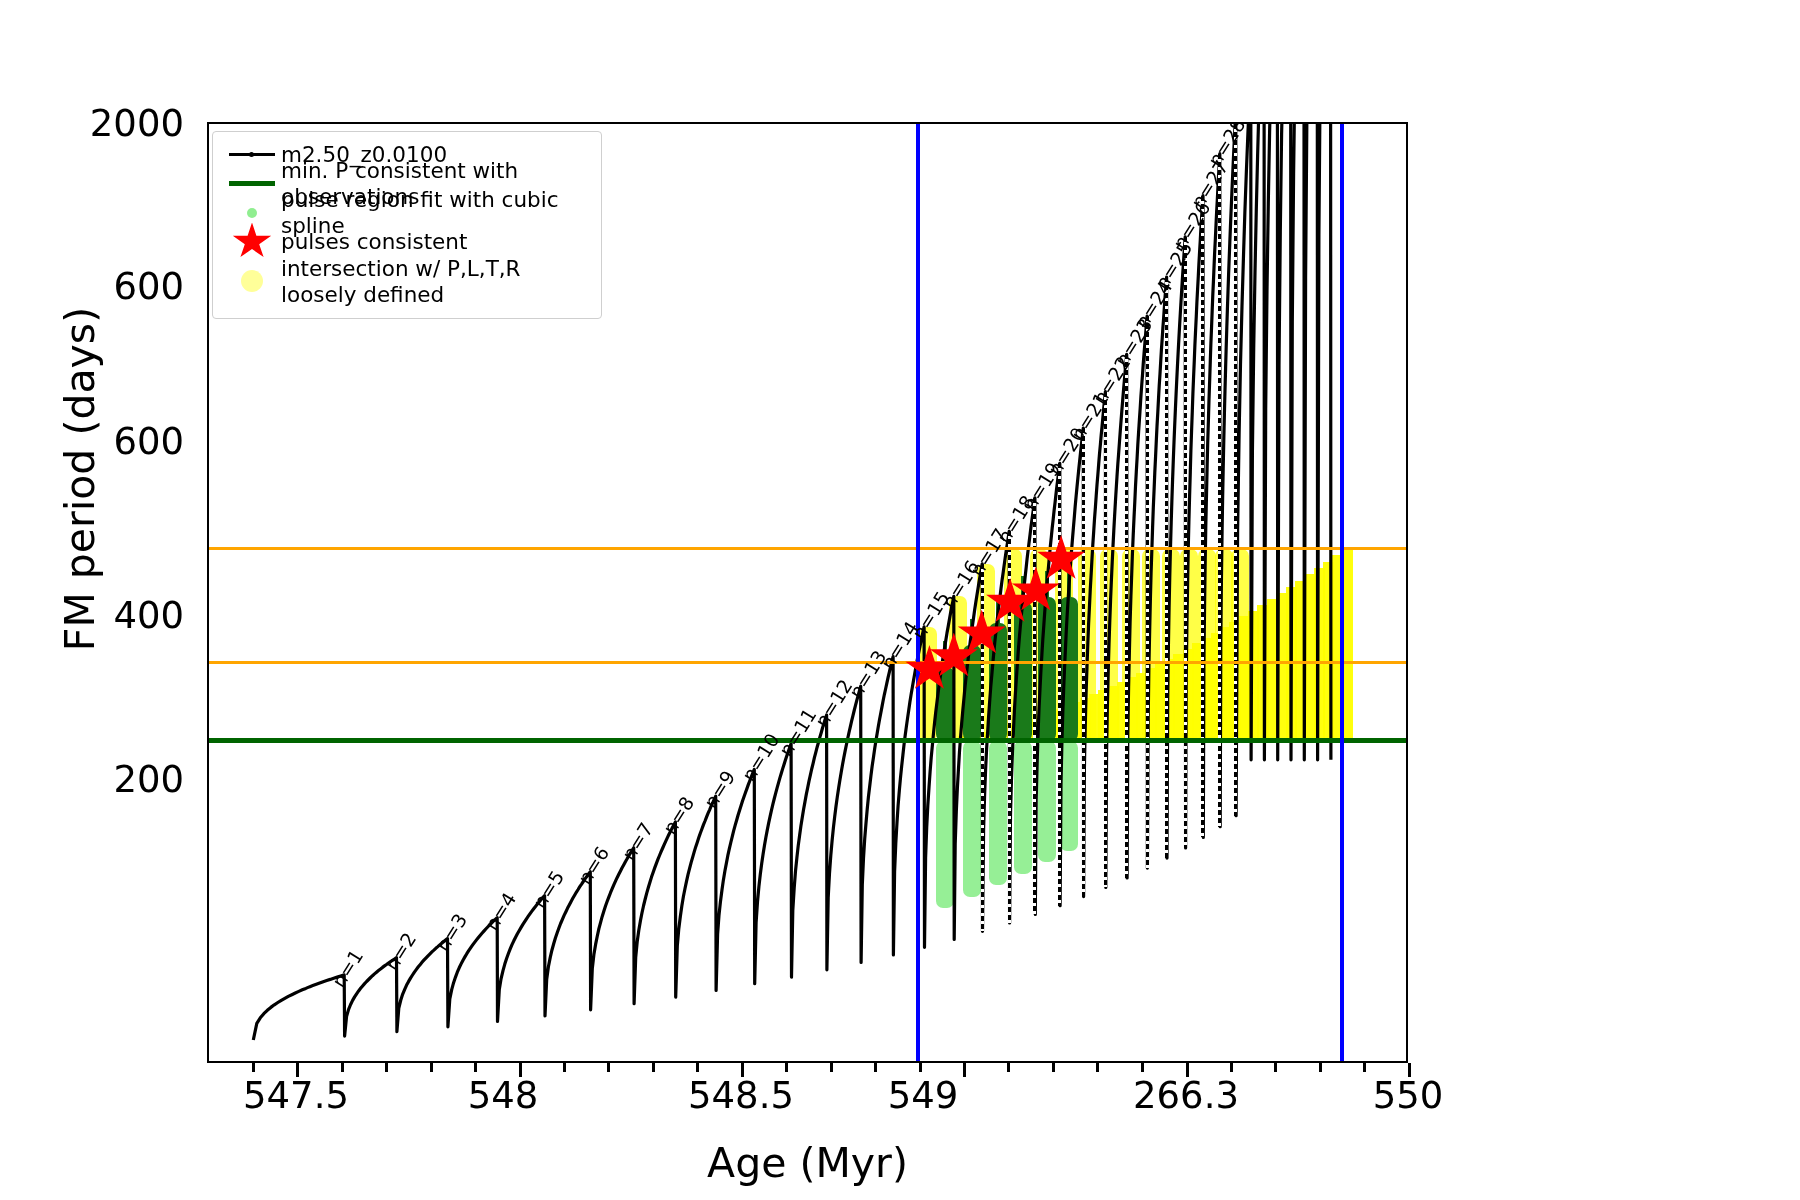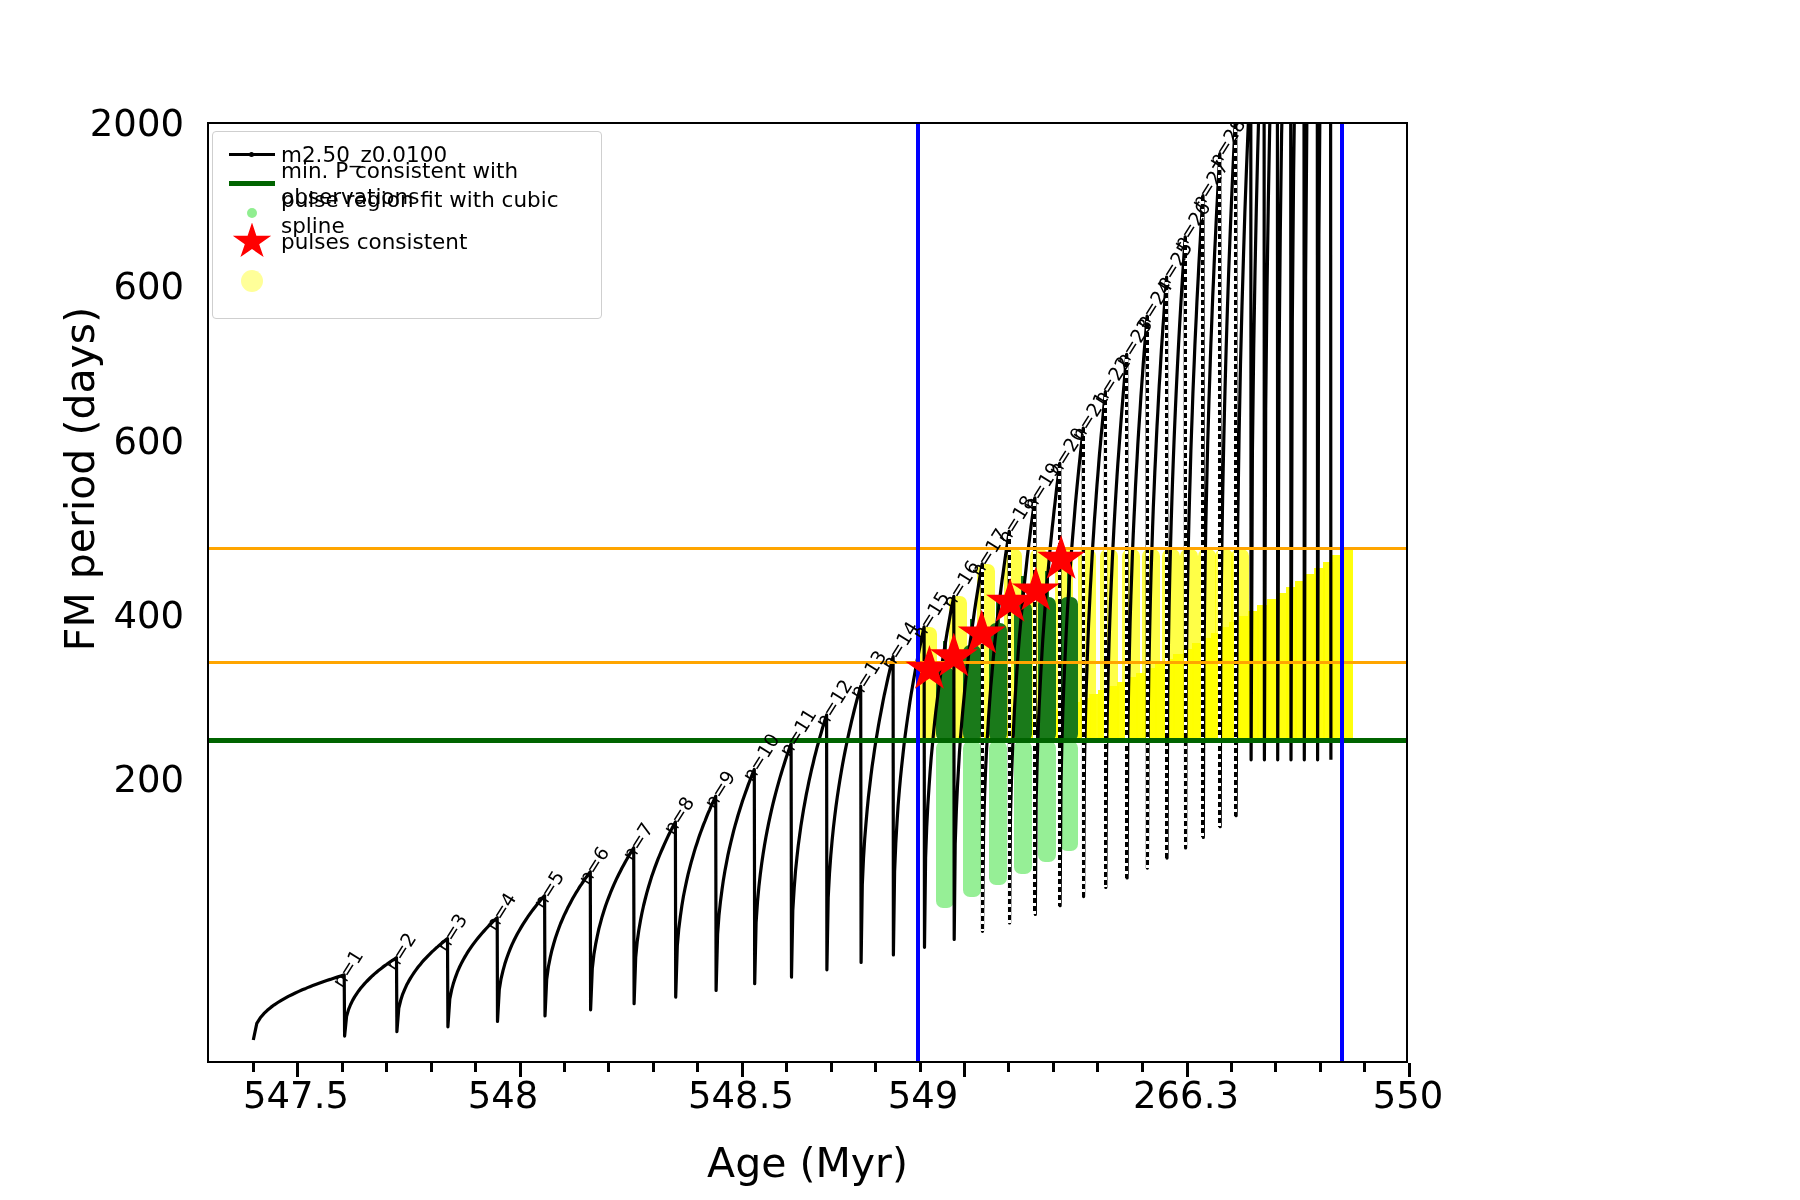--- a/index.html
+++ b/index.html
@@ -368,17 +368,19 @@
       <span class="legend-key">
         <span class="star" style="width:40px;height:38px;background:#ff0000;"></span>
       </span>
       <span class="legend-text">pulses consistent</span>
     </div>
 
     <div class="legend-row two-line">
       <span class="legend-key" style="height:50px;">
         <span class="lk-bigdot" style="background:#ffff99;"></span>
       </span>
+      <span class="legend-text">intersection w/ P,L,T,R
+loosely defined</span>
     </div>
 
   </div>
 
 </div>
 
 </body></html>

